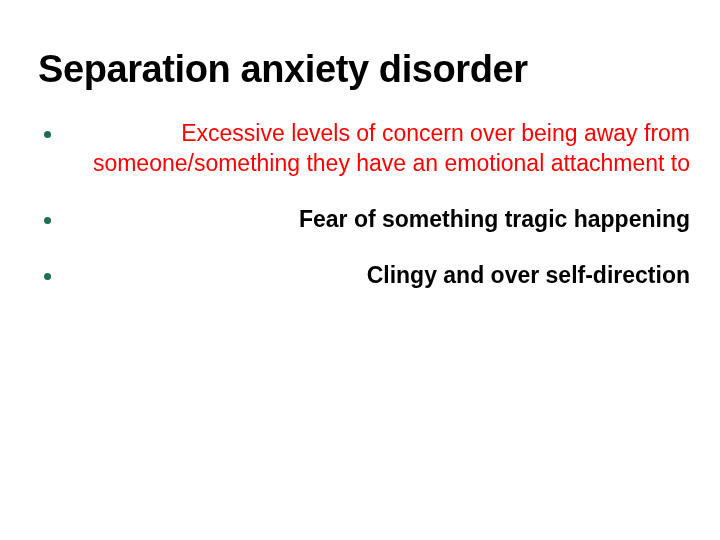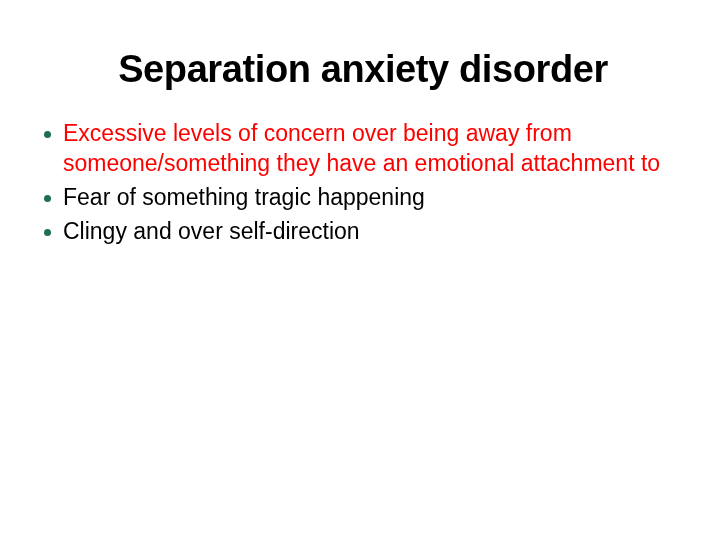--- a/index.html
+++ b/index.html
@@ -23,21 +23,20 @@
     position: absolute;
     left: 38px;
     top: 23px;
     width: 650px;
     font-size: 38px;
     font-weight: bold;
     line-height: 1.12;
     color: #000000;
     letter-spacing: -0.4px;
     white-space: nowrap;
-    text-align: center;
   }
   .body-list {
     position: absolute;
     left: 40px;
     top: 119px;
     width: 650px;
     margin: 0;
     padding: 0;
     list-style: none;
   }
@@ -57,26 +56,28 @@
     position: absolute;
     left: 4px;
     top: 0.52em;
     width: 7px;
     height: 7px;
     border-radius: 50%;
     background: #1F6E52;
   }
   .bullet-text {
     display: block;
+    text-align: right;
   }
   .bullet-item.emphasis .bullet-text {
     color: #FF0000;
   }
   .bullet-item.spaced {
-    margin-top: 4px;
+    margin-top: 26px;
+    font-weight: bold;
   }
 </style>
 </head>
 <body>
 
 <div class="slide">
 
   <h1 class="slide-title">Separation anxiety disorder</h1>
 
   <ul class="body-list">

